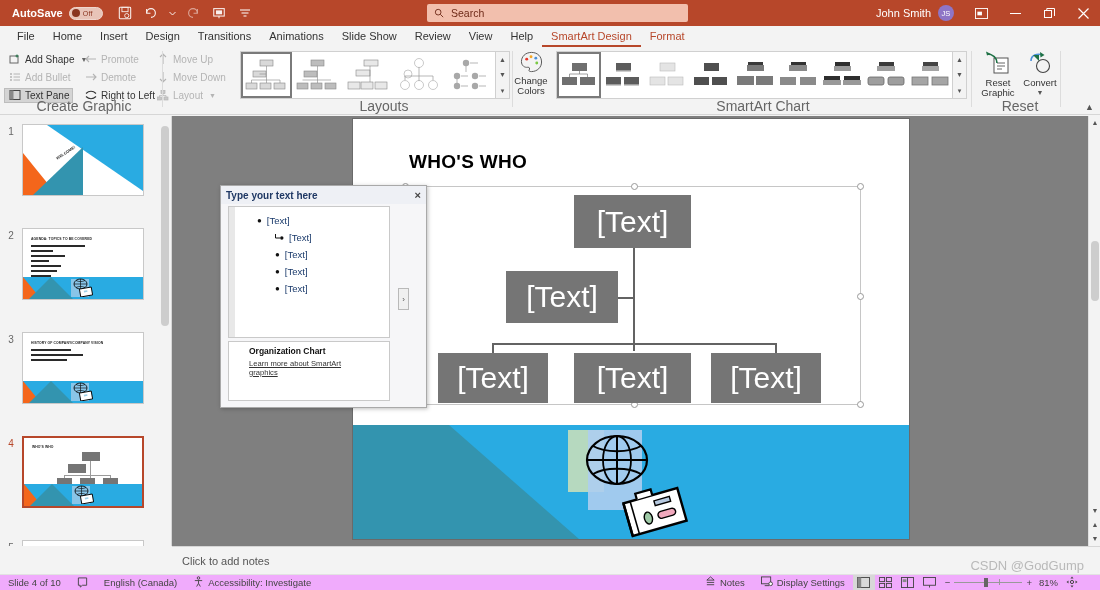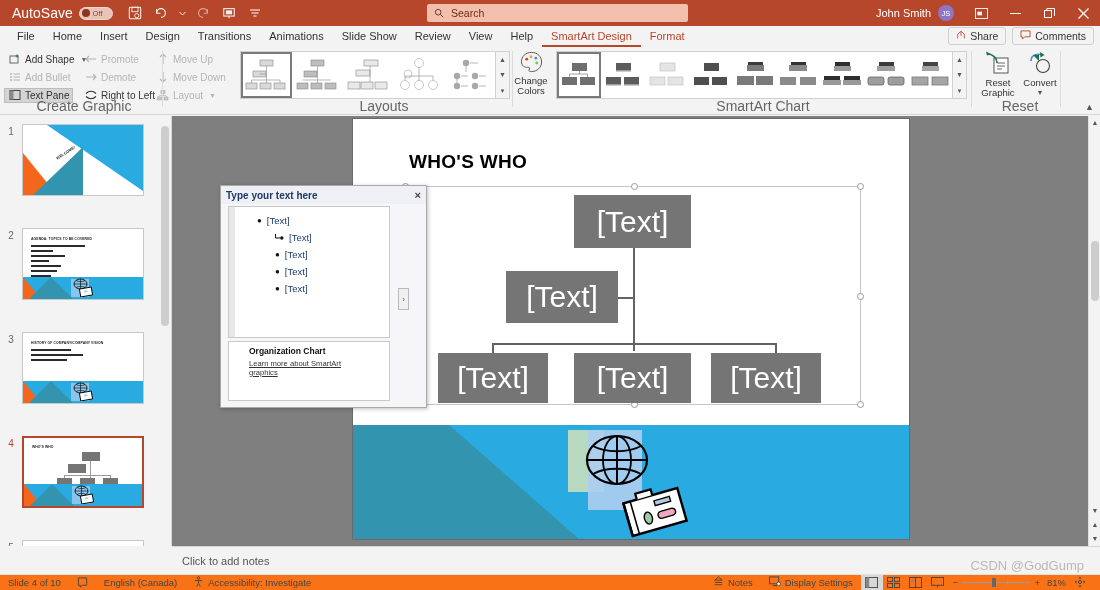--- a/index.html
+++ b/index.html
@@ -11,21 +11,21 @@
   }
   .app { position: relative; width: 1100px; height: 590px; }
 
   
   .titlebar {
     position: absolute; top: 0; left: 0; width: 1100px; height: 26px;
     background: #b7472a; color: #fff;
     display: flex; align-items: center; font-size: 11px;
   }
   .autosave-wrap { display: flex; align-items: center; margin-left: 12px; gap: 6px; }
-  .autosave-label { font-size: 14px; color: #ffffff; }
+  .autosave-label { font-size: 11px; color: #ffffff; font-weight: bold; }
   .toggle {
     width: 34px; height: 13px; border-radius: 7px; background: #e8c4b8;
     border: 1px solid #f0d6cd; display: flex; align-items: center;
     padding: 0 2px; position: relative;
   }
   .toggle .knob { width: 8px; height: 8px; border-radius: 50%; background: #8a3520; }
   .toggle .off { font-size: 7px; color: #8a3520; margin-left: 3px; letter-spacing: .3px; }
   .qat { display: flex; align-items: center; gap: 9px; margin-left: 14px; }
   .qicon { width: 17px; height: 17px; display: flex; align-items: center; justify-content: center;
            color: #fff; opacity: .92; }
@@ -243,25 +243,25 @@
   .notesbar {
     position: absolute; top: 546px; left: 172px; width: 928px; height: 28px;
     background: #f3f3f3; border-top: 1px solid #d6d6d6;
     display: flex; align-items: center; padding-left: 10px;
     font-size: 11px; color: #555;
   }
 
   
   .statusbar {
     position: absolute; bottom: 0; left: 0; width: 1100px; height: 16px;
-    background: #f97316; border-top: 1px solid #e2e2e2;
+    background: #f0abfc; border-top: 1px solid #e2e2e2;
     display: flex; align-items: center; font-size: 9.5px; color: #444;
   }
   .sb-item { display: flex; align-items: center; gap: 4px; padding: 0 8px; white-space: nowrap; }
-  .sb-right { position: absolute; right: 4px; display: flex; }
+  .sb-right { position: absolute; right: 12px; display: flex; }
   .viewbtn { width: 22px; height: 16px; display: flex; align-items: center; justify-content: center; }
   .viewbtn.active { background: #d8d8d8; }
   .zoomslider { display: flex; align-items: center; gap: 4px; padding: 0 4px; }
   .zs-track { width: 68px; height: 1px; background: #999; position: relative; }
   .zs-thumb { position: absolute; left: 30px; top: -4px; width: 4px; height: 9px; background: #666; }
   .zs-tick { position: absolute; left: 45px; top: -3px; width: 1px; height: 6px; background: #999; }
   .watermark {
     position: absolute; right: 16px; bottom: 17px; font-size: 13px; color: #b9b9b9;
   }
 </style>
@@ -370,39 +370,20 @@
     <span class="rtab">Transitions</span>
     <span class="rtab">Animations</span>
     <span class="rtab">Slide Show</span>
     <span class="rtab">Review</span>
     <span class="rtab">View</span>
     <span class="rtab">Help</span>
     <span class="rtab active-smartart">SmartArt Design</span>
     <span class="rtab format">Format</span>
   </div>
 
-  <div class="tb-actions">
-    <span class="pillbtn">
-      <span>
-        <svg width="10" height="10" viewBox="0 0 12 12">
-            <path d="M2 10 L2 5 L6 1.5 L10 5 L10 10" fill="none" stroke="#b7472a" stroke-width="1"></path>
-            <path d="M6 1.5 L6 7" stroke="#b7472a" stroke-width="1"></path>
-          </svg>
-      </span>
-      <span>Share</span>
-    </span>
-    <span class="pillbtn">
-      <span>
-        <svg width="11" height="10" viewBox="0 0 12 11">
-            <path d="M1 1 L11 1 L11 7.5 L5 7.5 L2.5 10 L2.5 7.5 L1 7.5 Z" fill="none" stroke="#b7472a" stroke-width="1"></path>
-          </svg>
-      </span>
-      <span>Comments</span>
-    </span>
-  </div>
 
   <div class="ribbon">
 
     <div class="grp cg">
       <div class="cg-col1">
         <div class="cg-row">
           <span class="cg-item">
             <span class="cg-ico">
               <svg width="12" height="12" viewBox="0 0 12 12">
                   <rect x="1" y="3" width="8" height="7" fill="none" stroke="#666" stroke-width="1"></rect>

